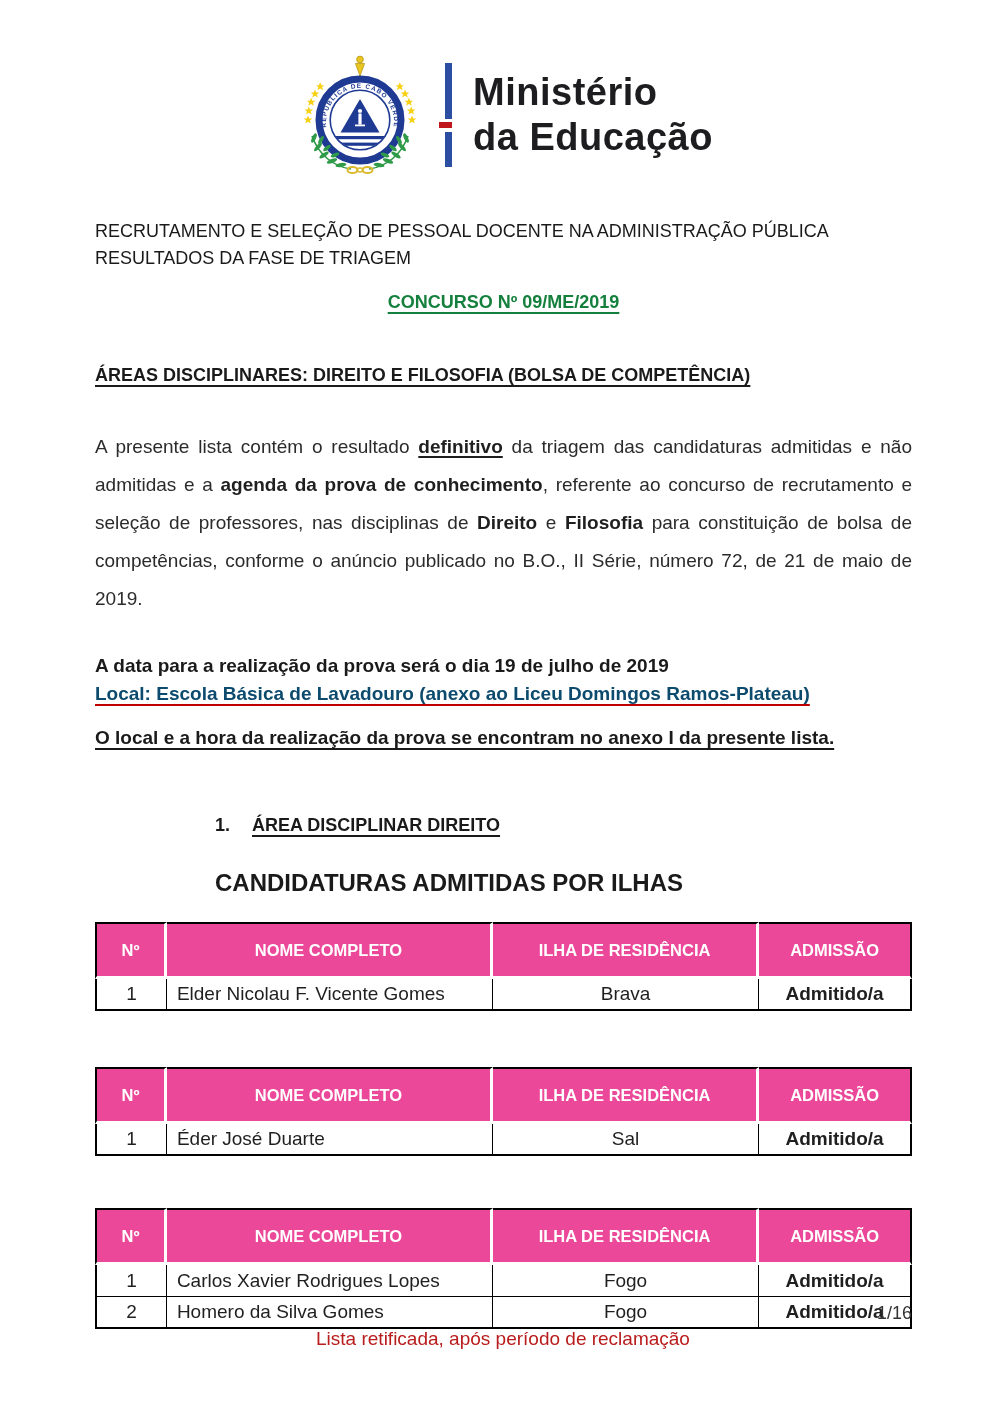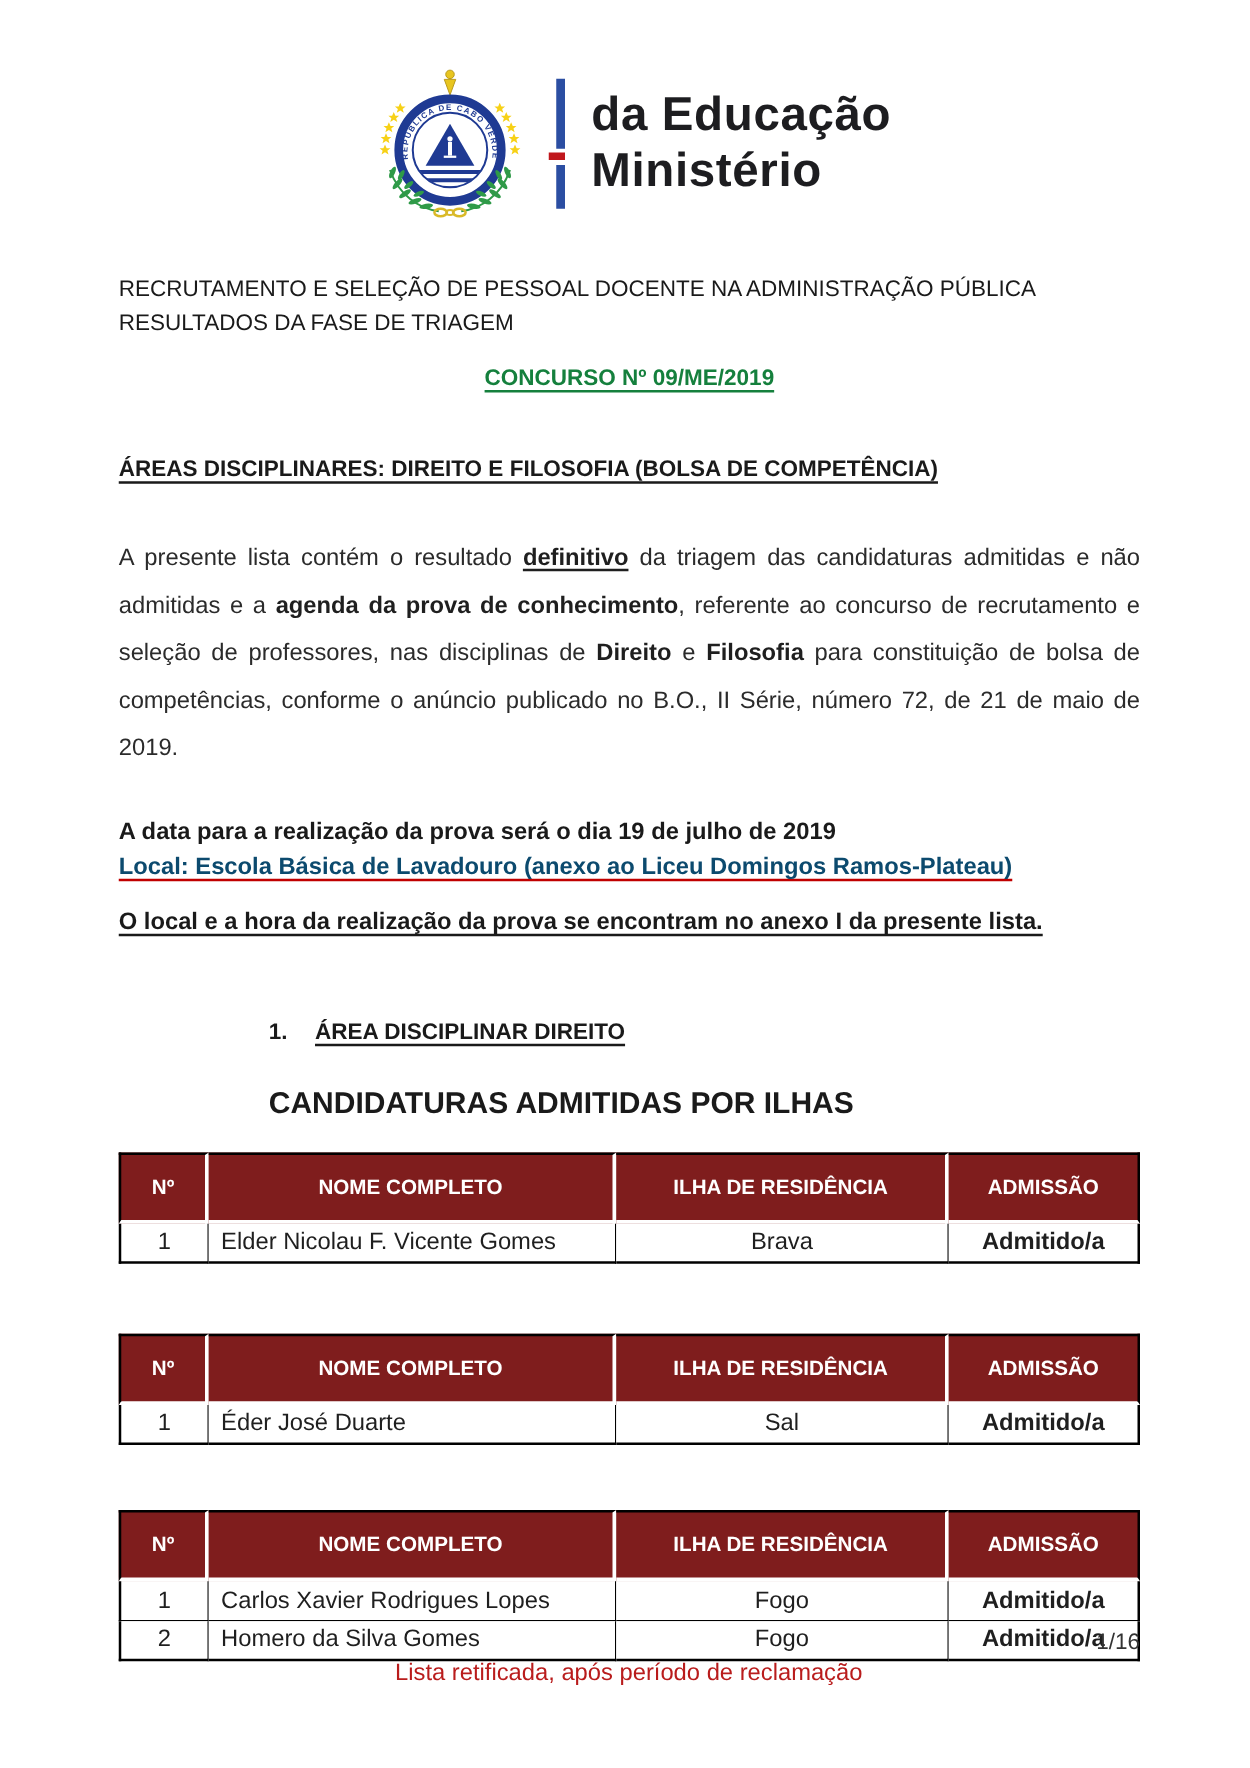--- a/index.html
+++ b/index.html
@@ -64,21 +64,21 @@
   
   table.roster { width: 100%; border-spacing: 0; table-layout: fixed; }
   .t1 { margin-top: 26px; }
   .t2 { margin-top: 56px; }
   .t3 { margin-top: 52px; }
   col.c-num    { width: 8.8%; }
   col.c-name   { width: 39.9%; }
   col.c-island { width: 32.6%; }
   col.c-adm    { width: 18.7%; }
   table.roster th {
-    background: #7f1d1d; color: #ffffff; font-weight: 700; font-size: 16.5px;
+    background: #ec4899; color: #ffffff; font-weight: 700; font-size: 16.5px;
     height: 57px; text-align: center; vertical-align: middle;
     border-top: 2px solid #000; border-bottom: 3px solid #fff;
     border-right: 3px solid #fff; padding: 0 2px;
   }
   table.roster th:first-child { border-left: 2px solid #000; }
   table.roster th:last-child  { border-right: 2px solid #000; }
   table.roster td {
     background: #ffffff; font-size: 19px; color: #1f1f1f;
     height: 32px; text-align: center; vertical-align: middle;
     border-right: 1.5px solid #000; border-bottom: 1.5px solid #000;
@@ -178,22 +178,22 @@
       </g>
     </svg>
 
     <div class="logo-divider">
       <div class="seg-top"></div>
       <div class="red-dash"></div>
       <div class="seg-bottom"></div>
     </div>
 
     <div class="wordmark">
+      <div>Ministério</div>
       <div>da Educação</div>
-      <div>Ministério</div>
     </div>
   </div>
 
   <div class="doc-title">
     <div>RECRUTAMENTO E SELEÇÃO DE PESSOAL DOCENTE NA ADMINISTRAÇÃO PÚBLICA</div>
     <div>RESULTADOS DA FASE DE TRIAGEM</div>
   </div>
 
   <div class="concurso">CONCURSO Nº 09/ME/2019</div>
 

